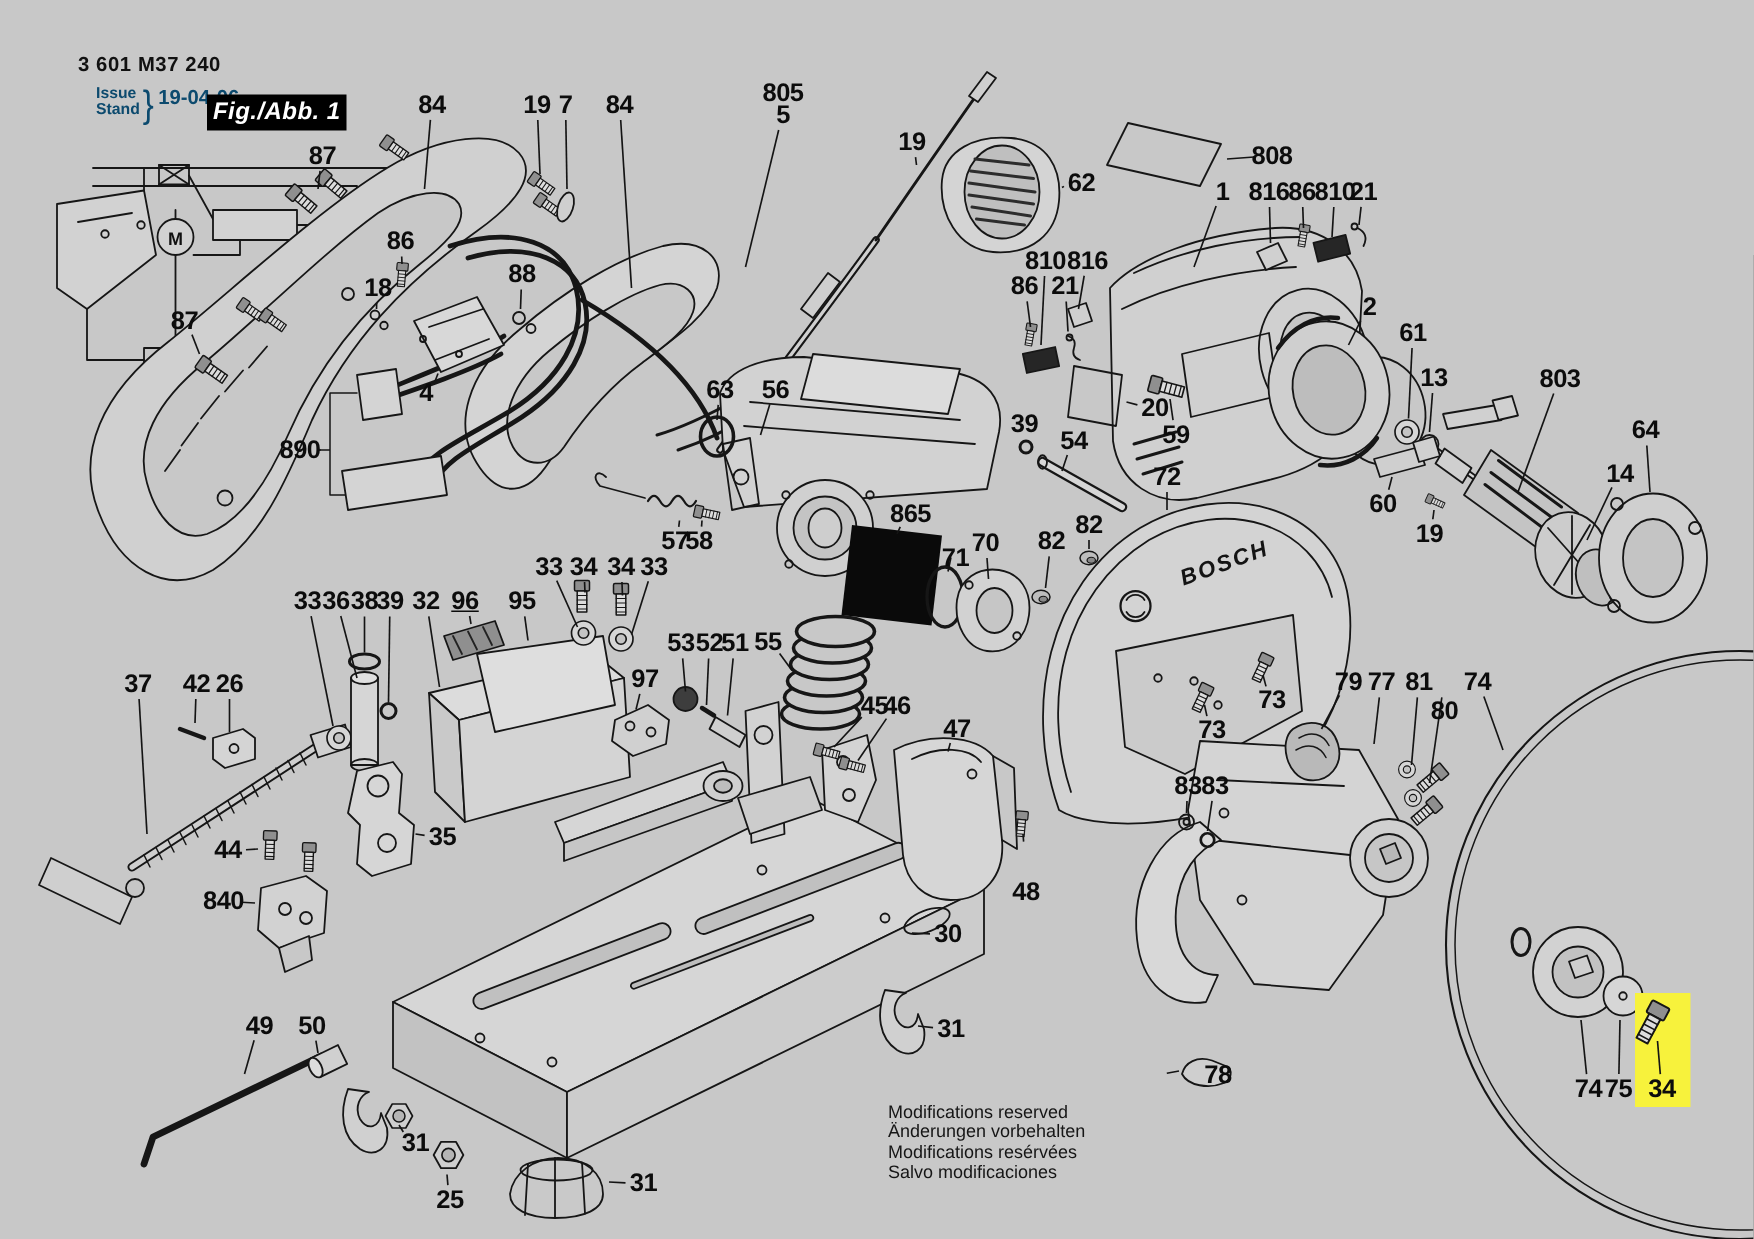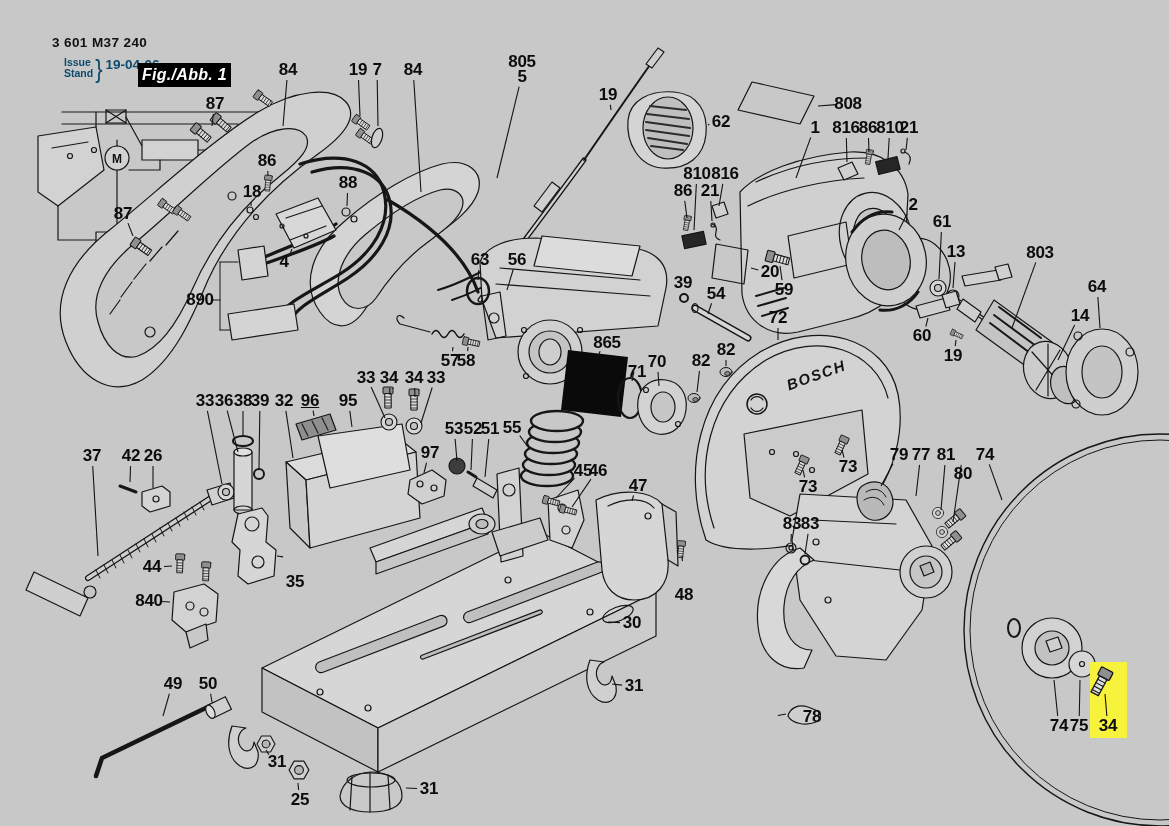--- a/index.html
+++ b/index.html
@@ -565,21 +565,21 @@
       <div class="plabel" style="left: 366px; top: 378px;">33</div>
       <div class="plabel" style="left: 389px; top: 378px;">34</div>
       <div class="plabel" style="left: 414px; top: 378px;">34</div>
       <div class="plabel" style="left: 436px; top: 378px;">33</div>
       <div class="plabel" style="left: 430px; top: 453px;">97</div>
       <div class="plabel" style="left: 92px; top: 456px;">37</div>
       <div class="plabel" style="left: 131px; top: 456px;">42</div>
       <div class="plabel" style="left: 153px; top: 456px;">26</div>
       <div class="plabel" style="left: 152px; top: 567px;">44</div>
       <div class="plabel" style="left: 149px; top: 601px;">840</div>
-      <div class="plabel" style="left: 295px; top: 558px; margin-top: 24px;">35</div>
+      <div class="plabel" style="left: 295px; top: 558px;">35</div>
       <div class="plabel" style="left: 454px; top: 429px;">53</div>
       <div class="plabel" style="left: 473px; top: 429px;">52</div>
       <div class="plabel" style="left: 490px; top: 429px;">51</div>
       <div class="plabel" style="left: 512px; top: 428px;">55</div>
       <div class="plabel" style="left: 583px; top: 471px;">45</div>
       <div class="plabel" style="left: 598px; top: 471px;">46</div>
       <div class="plabel" style="left: 638px; top: 486px;">47</div>
       <div class="plabel" style="left: 684px; top: 571px; margin-top: 24px;">48</div>
       <div class="plabel" style="left: 632px; top: 623px;">30</div>
       <div class="plabel" style="left: 634px; top: 686px;">31</div>
@@ -596,13 +596,19 @@
       <div class="plabel" style="left: 963px; top: 474px;">80</div>
       <div class="plabel" style="left: 985px; top: 455px;">74</div>
       <div class="plabel" style="left: 792px; top: 524px;">83</div>
       <div class="plabel" style="left: 810px; top: 524px;">83</div>
       <div class="plabel" style="left: 766px; top: 717px; margin-left: 46px;">78</div>
       <div class="plabel" style="left: 1059px; top: 726px;">74</div>
       <div class="plabel" style="left: 1079px; top: 726px;">75</div>
       <div class="plabel" style="left: 1108px; top: 726px;">34</div>
     </div>
 
+  <div class="footer">
+    <div>Modifications reserved</div>
+    <div>Änderungen vorbehalten</div>
+    <div>Modifications resérvées</div>
+    <div>Salvo modificaciones</div>
+  </div>
 </div>
 
 </body></html>

